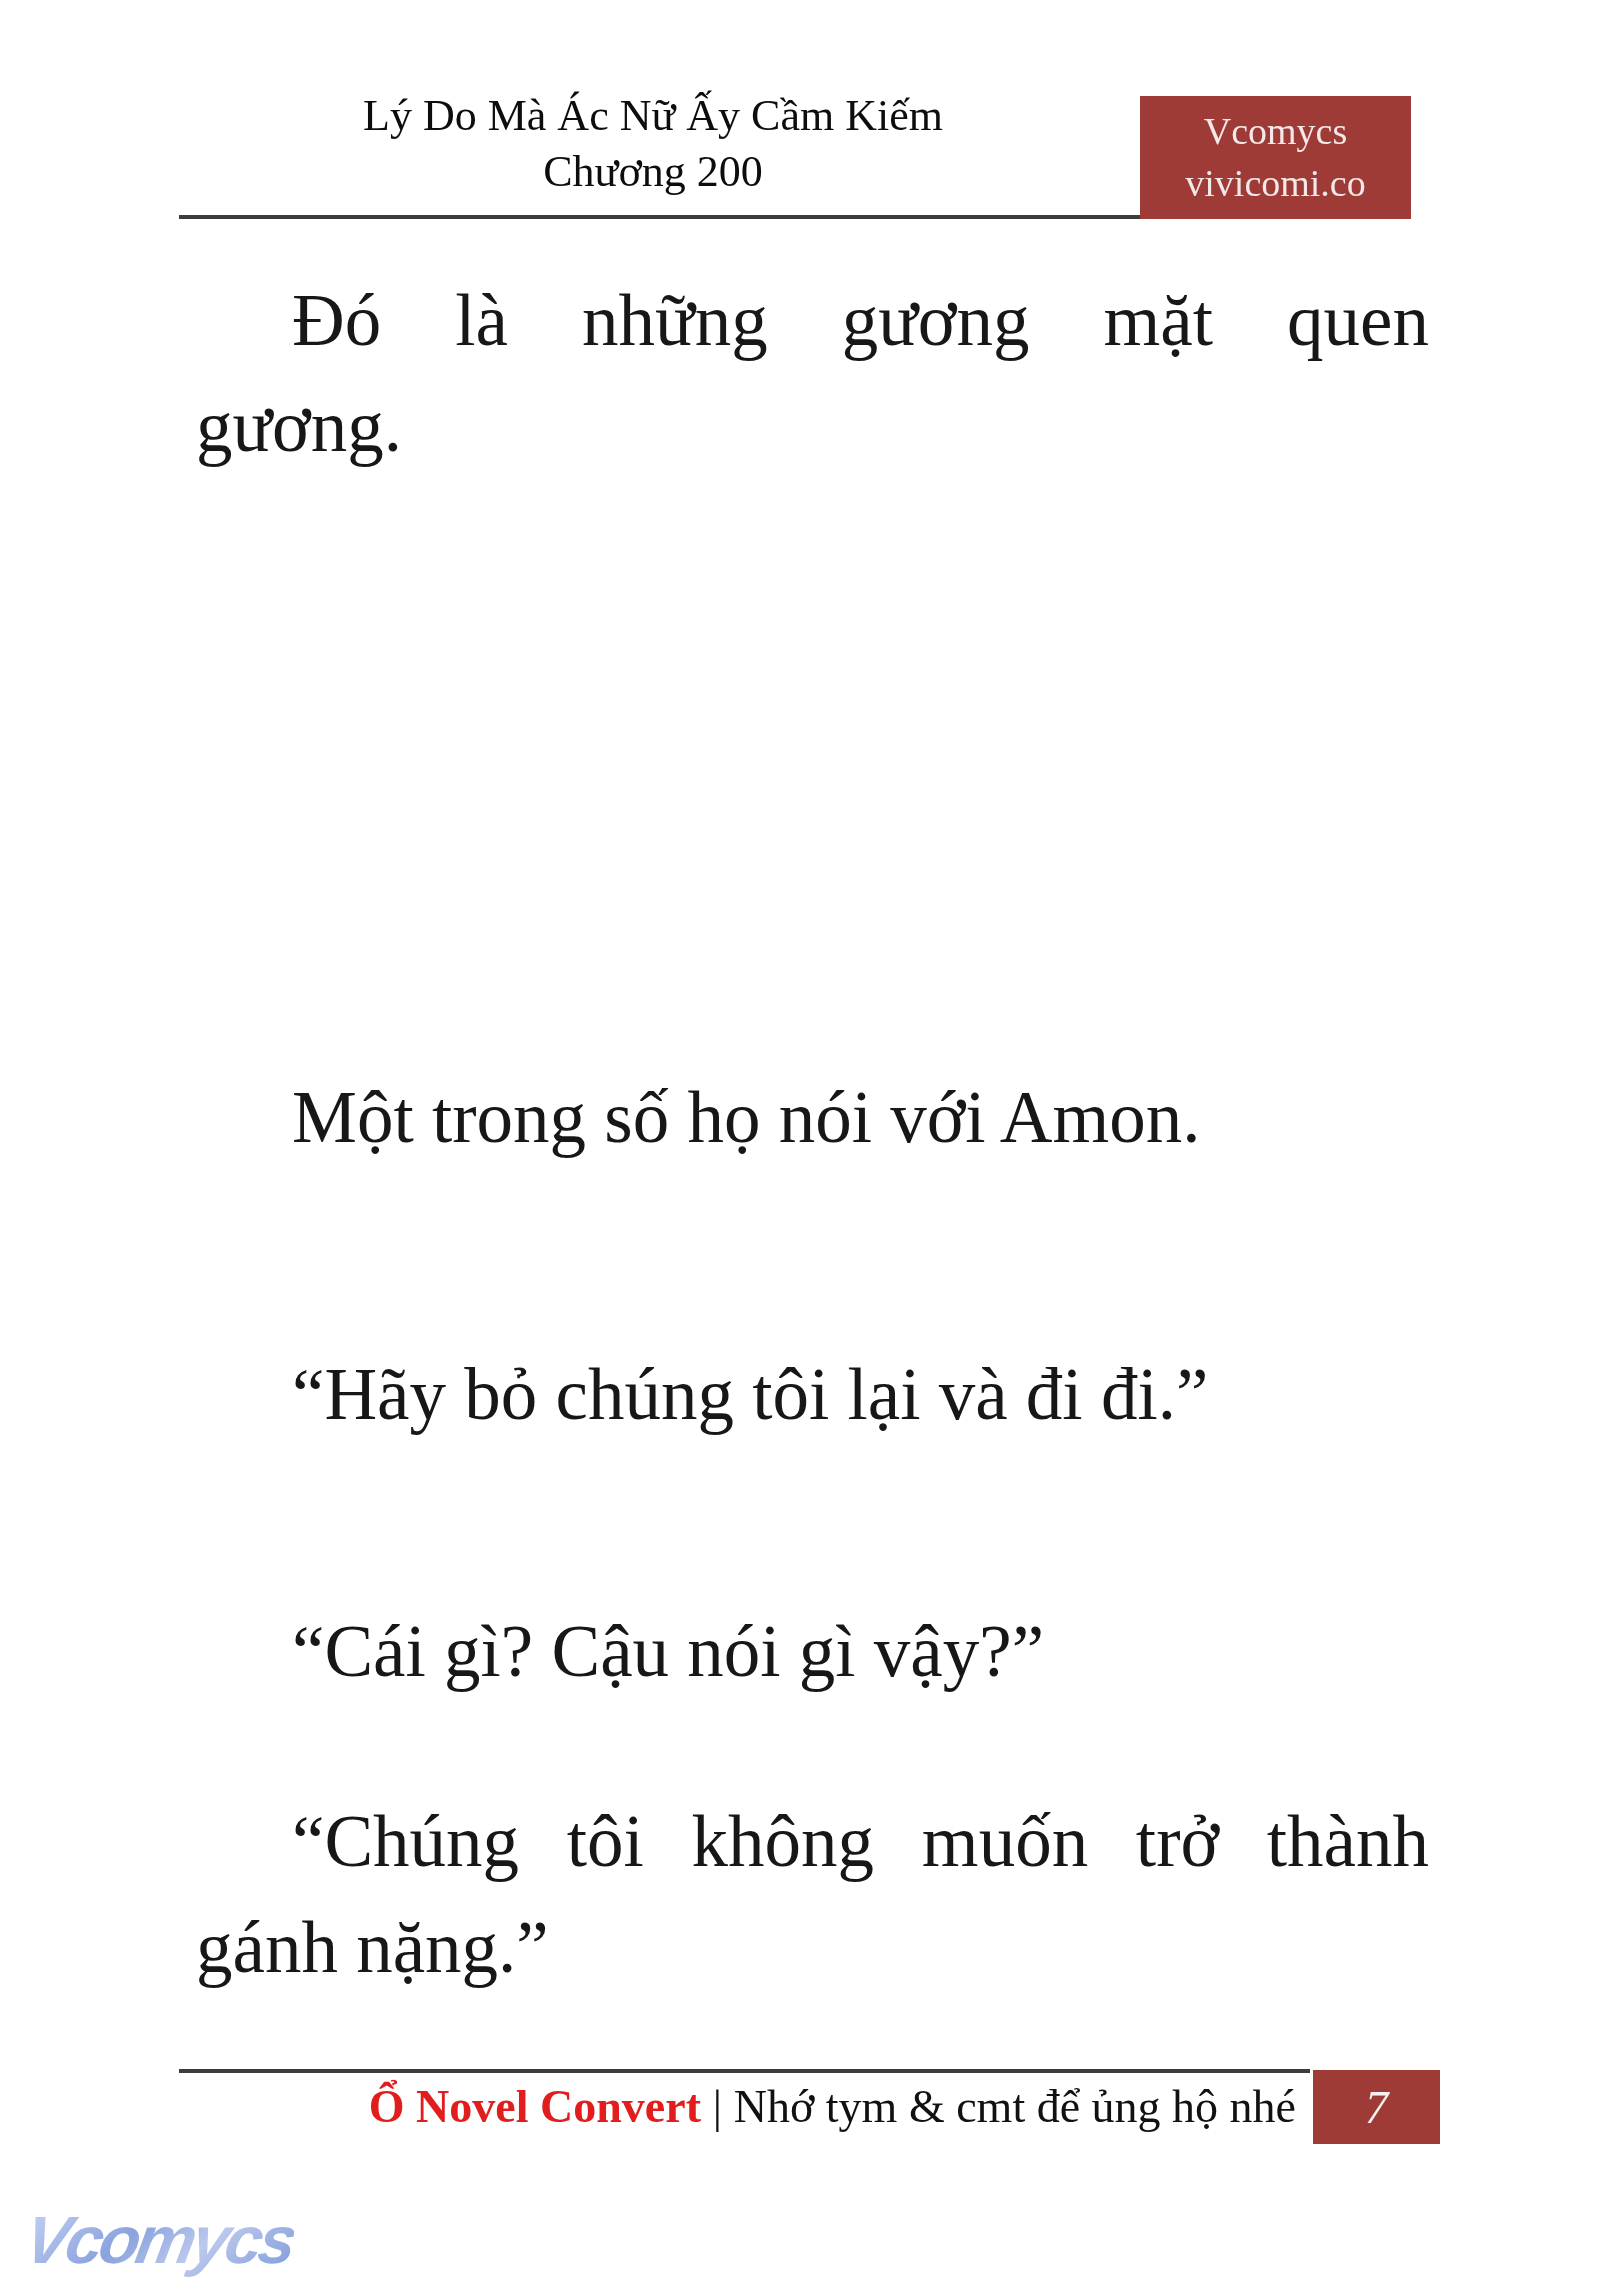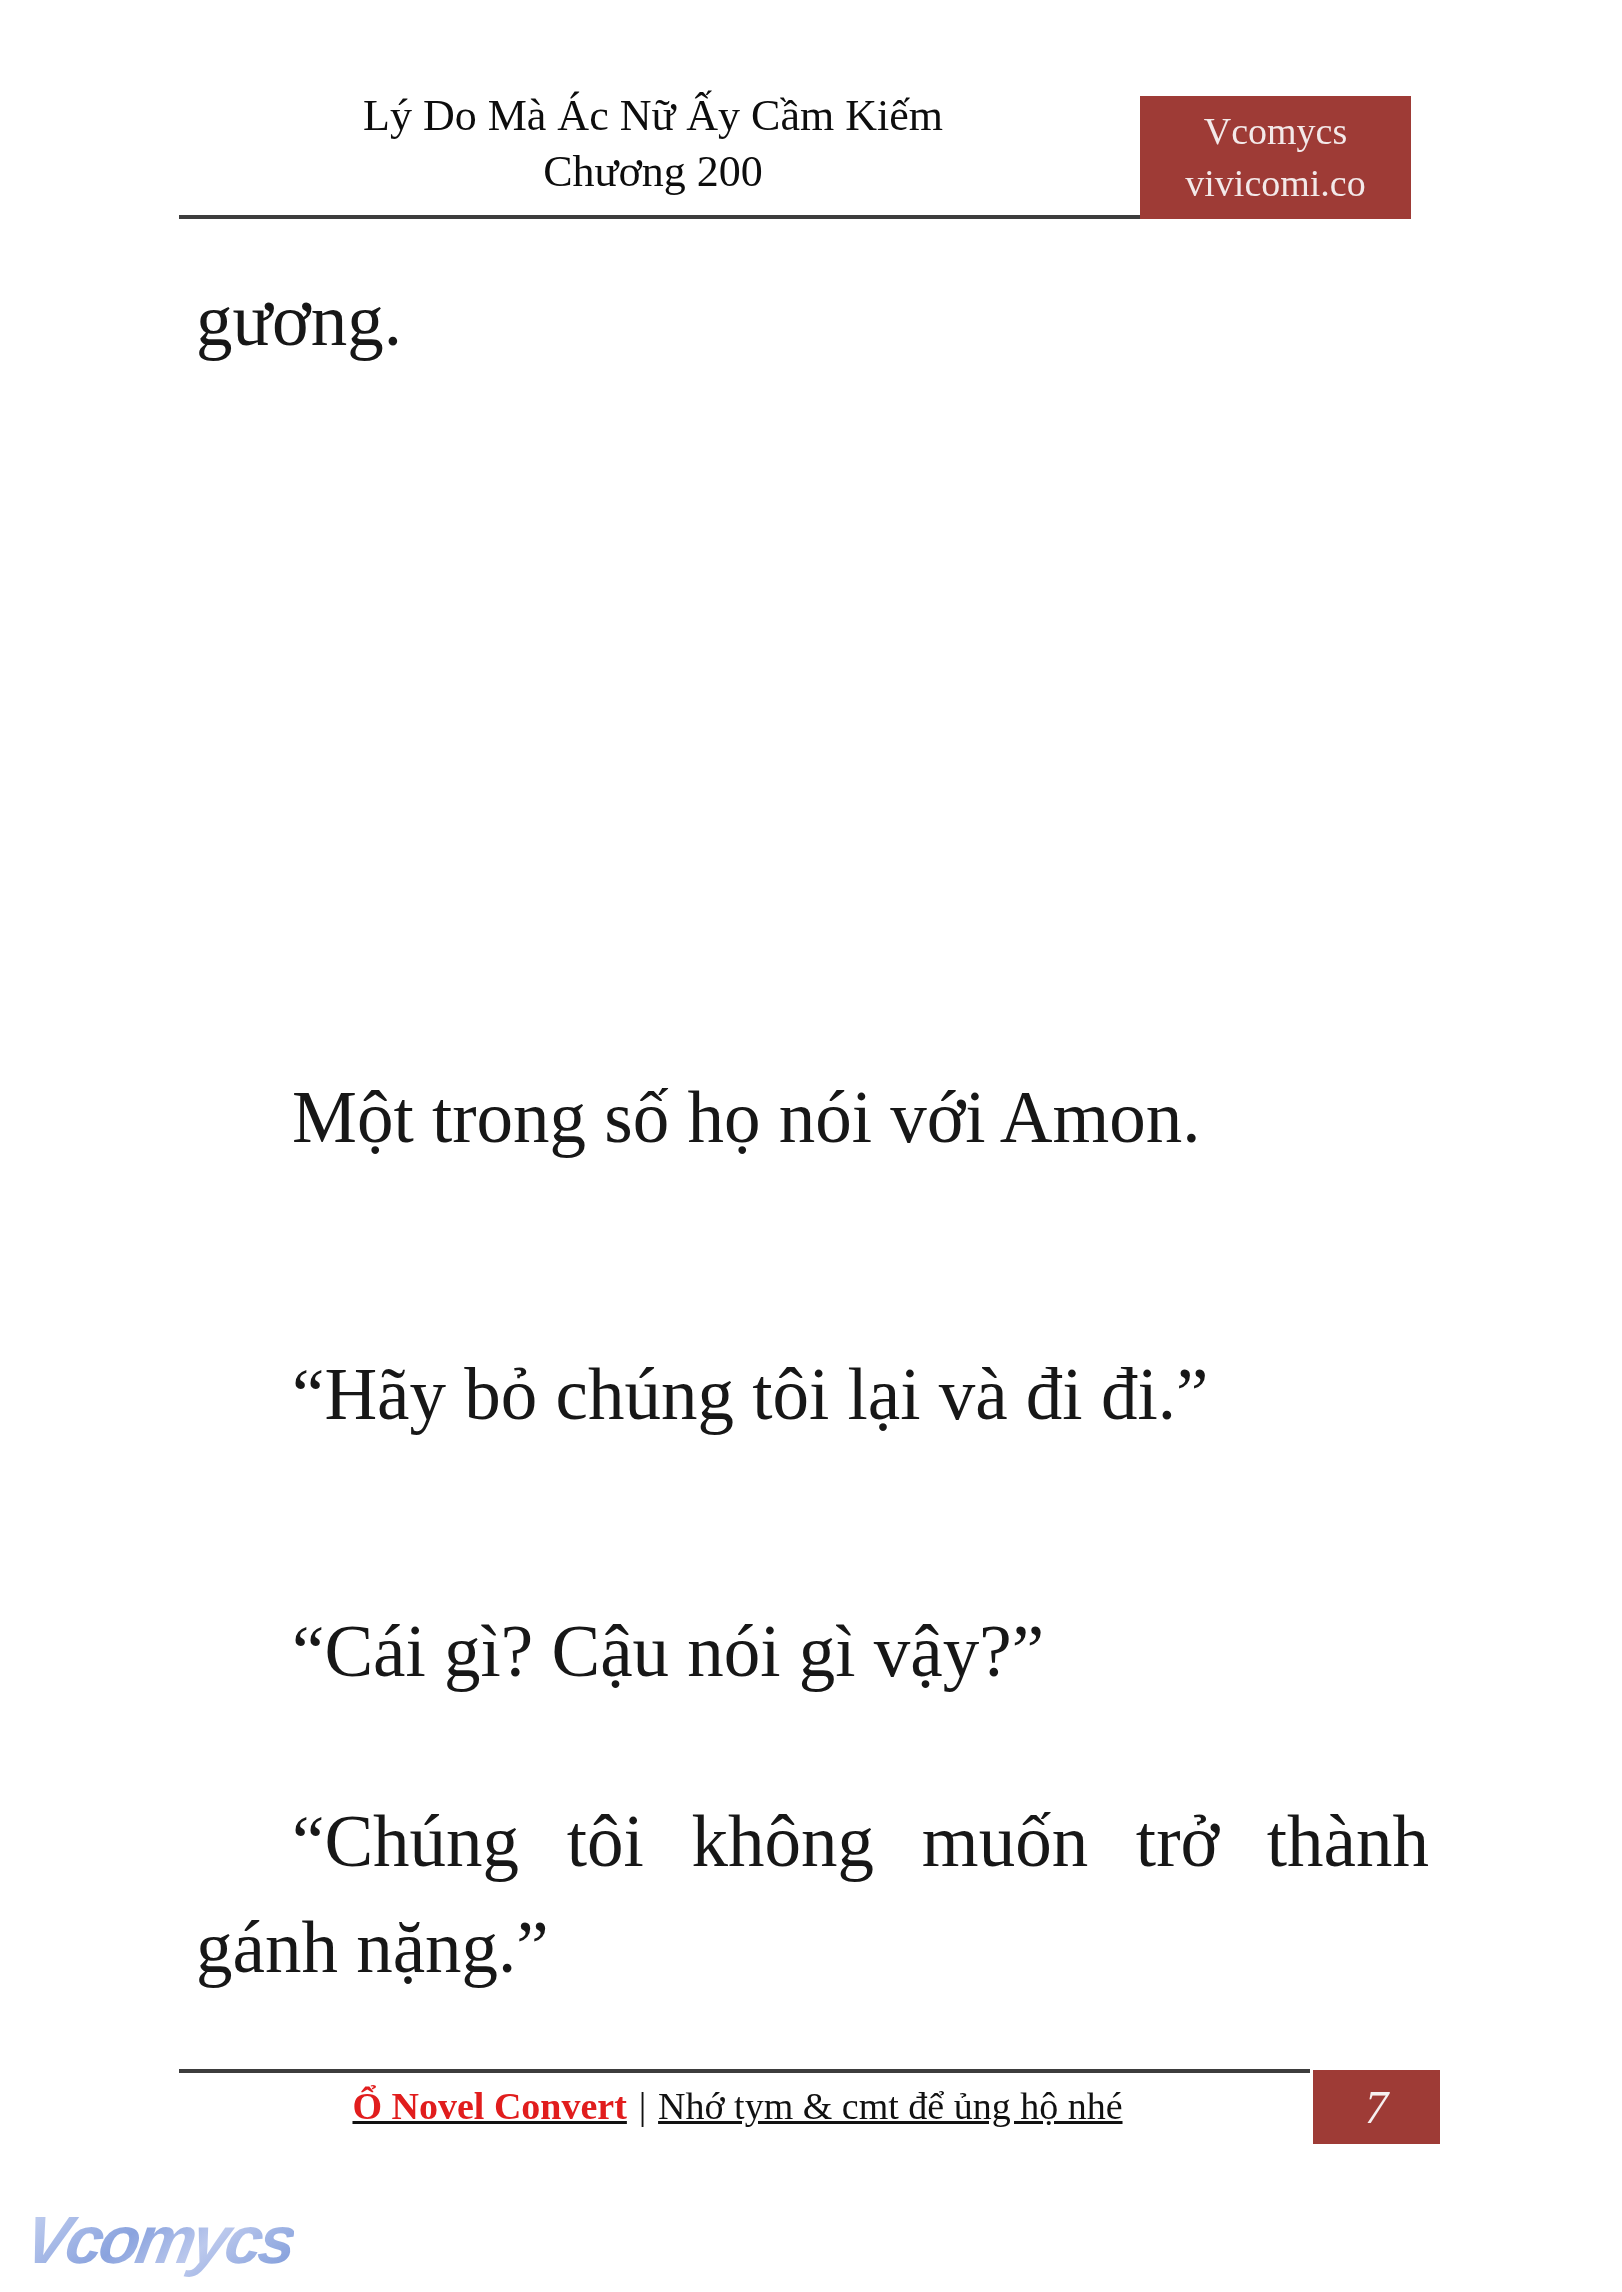--- a/index.html
+++ b/index.html
@@ -35,23 +35,22 @@
   .line.just { text-align:justify; text-align-last:justify; }
   .line.first { text-indent:96px; }
 
   
   .footer-rule {
     position:absolute; left:179px; top:2069px; width:1131px; height:3.9px;
     background:#3d3d3d;
   }
   .footer-text {
     position:absolute; left:179px; top:2076px; width:1117px;
-    text-align:center; font-size:38px; line-height:61px; white-space:nowrap;
+    text-align:right; font-size:46px; line-height:61px; white-space:nowrap;
     color:#111;
-    text-decoration:underline;
   }
   .credit { color:#e11d1d; font-weight:bold; }
   .sep { padding:0 11.8px; font-weight:normal; }
   .page-num-box {
     position:absolute; left:1313px; top:2070px; width:127px; height:74px;
     background:#9e3b36; color:#f6f0f0;
     font-style:italic; font-size:47px;
     display:flex; align-items:center; justify-content:center;
   }
 
@@ -74,20 +73,21 @@
     <div>Lý Do Mà Ác Nữ Ấy Cầm Kiếm</div>
     <div>Chương 200</div>
   </div>
   <div class="brand-box">
     <div>Vcomycs</div>
     <div>vivicomi.co</div>
   </div>
   <div class="header-rule"></div>
 
   <div class="para" style="top:268px">
+    <div class="line first just">Đó là những gương mặt quen</div>
     <div class="line">gương.</div>
   </div>
 
 
   <div class="para" style="top:1065px">
     <div class="line first">Một trong số họ nói với Amon.</div>
   </div>
 
   <div class="para" style="top:1342px">
     <div class="line first">“Hãy bỏ chúng tôi lại và đi đi.”</div>

